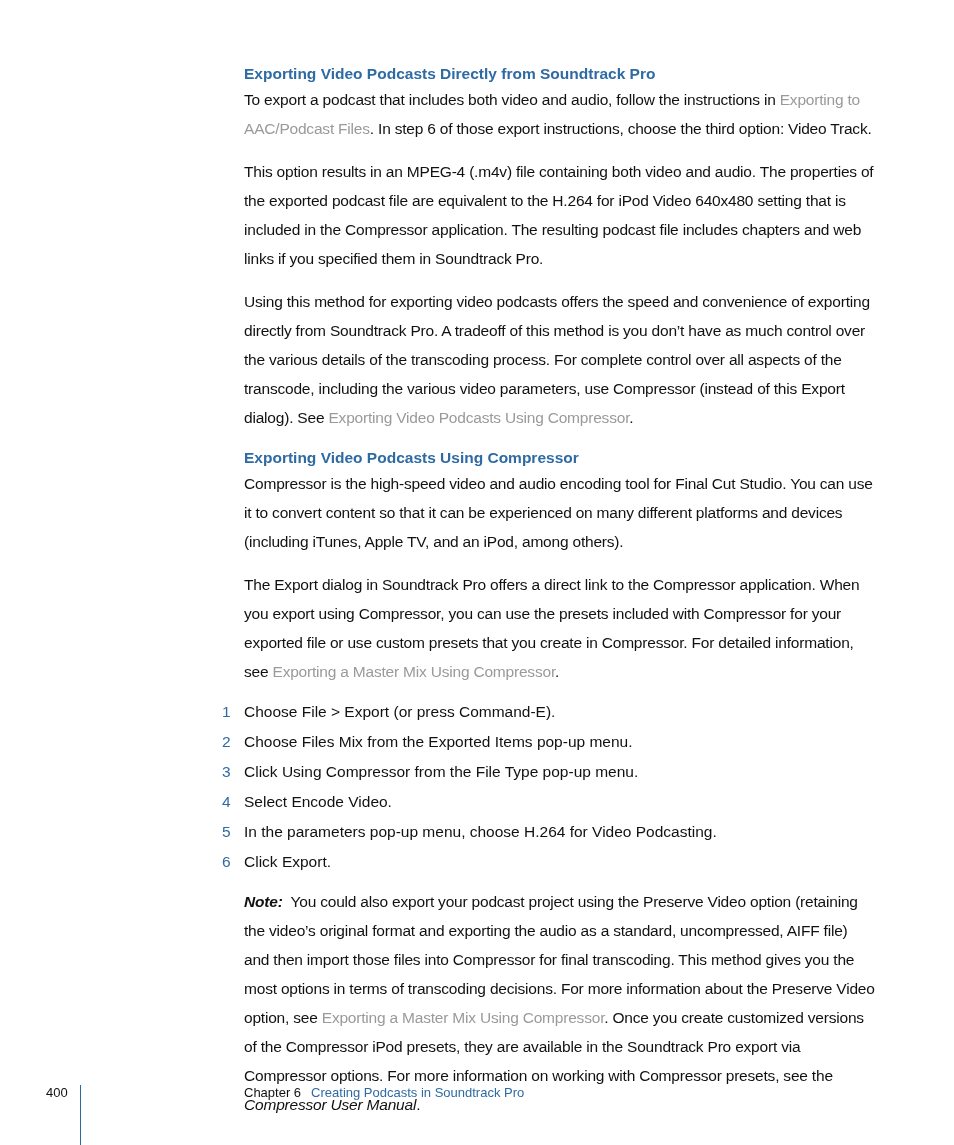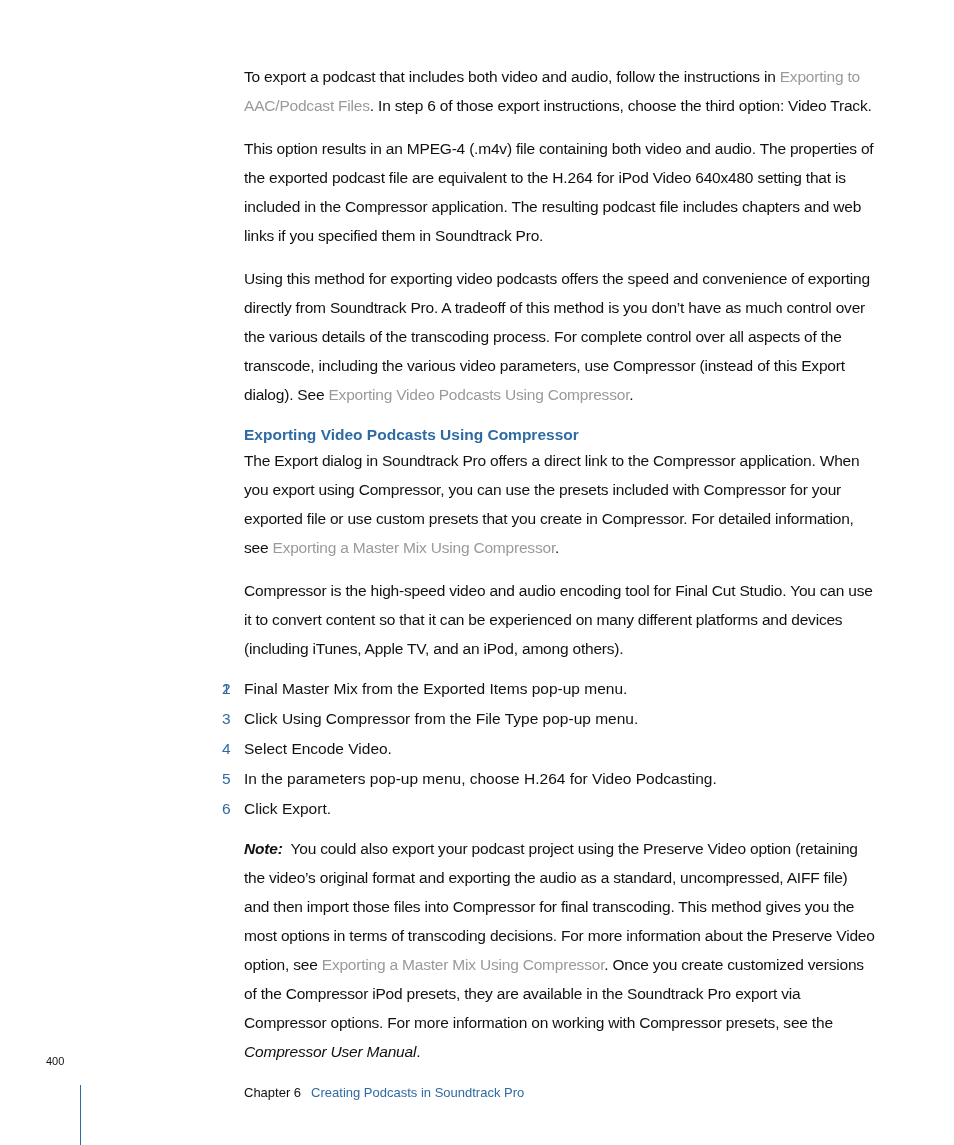--- a/index.html
+++ b/index.html
@@ -8,40 +8,41 @@
   .content { position:absolute; left:244px; top:62px; width:632px; }
   .h { color:#2e6aa3; font-weight:bold; font-size:15.5px; line-height:23px; margin:0; }
   p { margin:0 0 14px 0; font-size:15.5px; line-height:29px; letter-spacing:-0.2px; }
   .link { color:#9a9a9a; }
   .task { font-weight:bold; font-size:15.5px; line-height:23px; margin:0; font-weight:600; }
   ol { list-style:none; margin:0 0 14px 0; padding:0; }
   ol li { position:relative; font-size:15.5px; line-height:23px; margin-bottom:7px; }
   ol li .num { position:absolute; left:-22px; color:#2e6aa3; }
   .note-label { font-style:italic; font-weight:bold; }
   .ital { font-style:italic; }
-  .footer-num { position:absolute; left:46px; top:1055px; font-size:11px; color:#111; }
+  .footer-num { position:absolute; left:46px; top:1085px; font-size:13px; color:#111; }
   .footer-rule { position:absolute; left:80px; top:1085px; width:1px; height:60px; background:#2e6aa3; }
   .footer-chap { position:absolute; left:244px; top:1085px; font-size:13px; color:#111; }
   .footer-chap .title { color:#2e6aa3; margin-left:10px;text-align:right; }
 </style>
 </head>
 <body>
 
 <div class="content">
+  <h2 class="h">Exporting Video Podcasts Directly from Soundtrack Pro</h2>
   <p><span>To export a podcast that includes both video and audio, follow the instructions in </span><span class="link">Exporting to AAC/Podcast Files</span><span>. In step 6 of those export instructions, choose the third option: Video Track.</span></p>
   <p>This option results in an MPEG-4 (.m4v) file containing both video and audio. The properties of the exported podcast file are equivalent to the H.264 for iPod Video 640x480 setting that is included in the Compressor application. The resulting podcast file includes chapters and web links if you specified them in Soundtrack Pro.</p>
   <p><span>Using this method for exporting video podcasts offers the speed and convenience of exporting directly from Soundtrack Pro. A tradeoff of this method is you don’t have as much control over the various details of the transcoding process. For complete control over all aspects of the transcode, including the various video parameters, use Compressor (instead of this Export dialog). See </span><span class="link">Exporting Video Podcasts Using Compressor</span><span>.</span></p>
 
   <h2 class="h">Exporting Video Podcasts Using Compressor</h2>
+  <p>Compressor is the high-speed video and audio encoding tool for Final Cut Studio. You can use it to convert content so that it can be experienced on many different platforms and devices (including iTunes, Apple TV, and an iPod, among others).</p>
   <p><span>The Export dialog in Soundtrack Pro offers a direct link to the Compressor application. When you export using Compressor, you can use the presets included with Compressor for your exported file or use custom presets that you create in Compressor. For detailed information, see </span><span class="link">Exporting a Master Mix Using Compressor</span><span>.</span></p>
-  <p>Compressor is the high-speed video and audio encoding tool for Final Cut Studio. You can use it to convert content so that it can be experienced on many different platforms and devices (including iTunes, Apple TV, and an iPod, among others).</p>
 
   <ol>
-    <li><span class="num">1</span></li>
-    <li><span class="num">2</span><span>Final Master Mix from the Exported Items pop-up menu.</span></li>
+    <li><span class="num">1</span><span>Choose File &gt; Export (or press Command-E).</span></li>
+    <li><span class="num">2</span><span>Choose Files Mix from the Exported Items pop-up menu.</span></li>
     <li><span class="num">3</span><span>Click Using Compressor from the File Type pop-up menu.</span></li>
     <li><span class="num">4</span><span>Select Encode Video.</span></li>
     <li><span class="num">5</span><span>In the parameters pop-up menu, choose H.264 for Video Podcasting.</span></li>
     <li><span class="num">6</span><span>Click Export.</span></li>
   </ol>
 
   <p><span class="note-label">Note:</span><span style="white-space:pre-wrap">  You could also export your podcast project using the Preserve Video option (retaining the video’s original format and exporting the audio as a standard, uncompressed, AIFF file) and then import those files into Compressor for final transcoding. This method gives you the most options in terms of transcoding decisions. For more information about the Preserve Video option, see </span><span class="link">Exporting a Master Mix Using Compressor</span><span>. Once you create customized versions of the Compressor iPod presets, they are available in the Soundtrack Pro export via Compressor options. For more information on working with Compressor presets, see the </span><span class="ital">Compressor User Manual</span><span>.</span></p>
 </div>
 
 <div class="footer-num">400</div>

